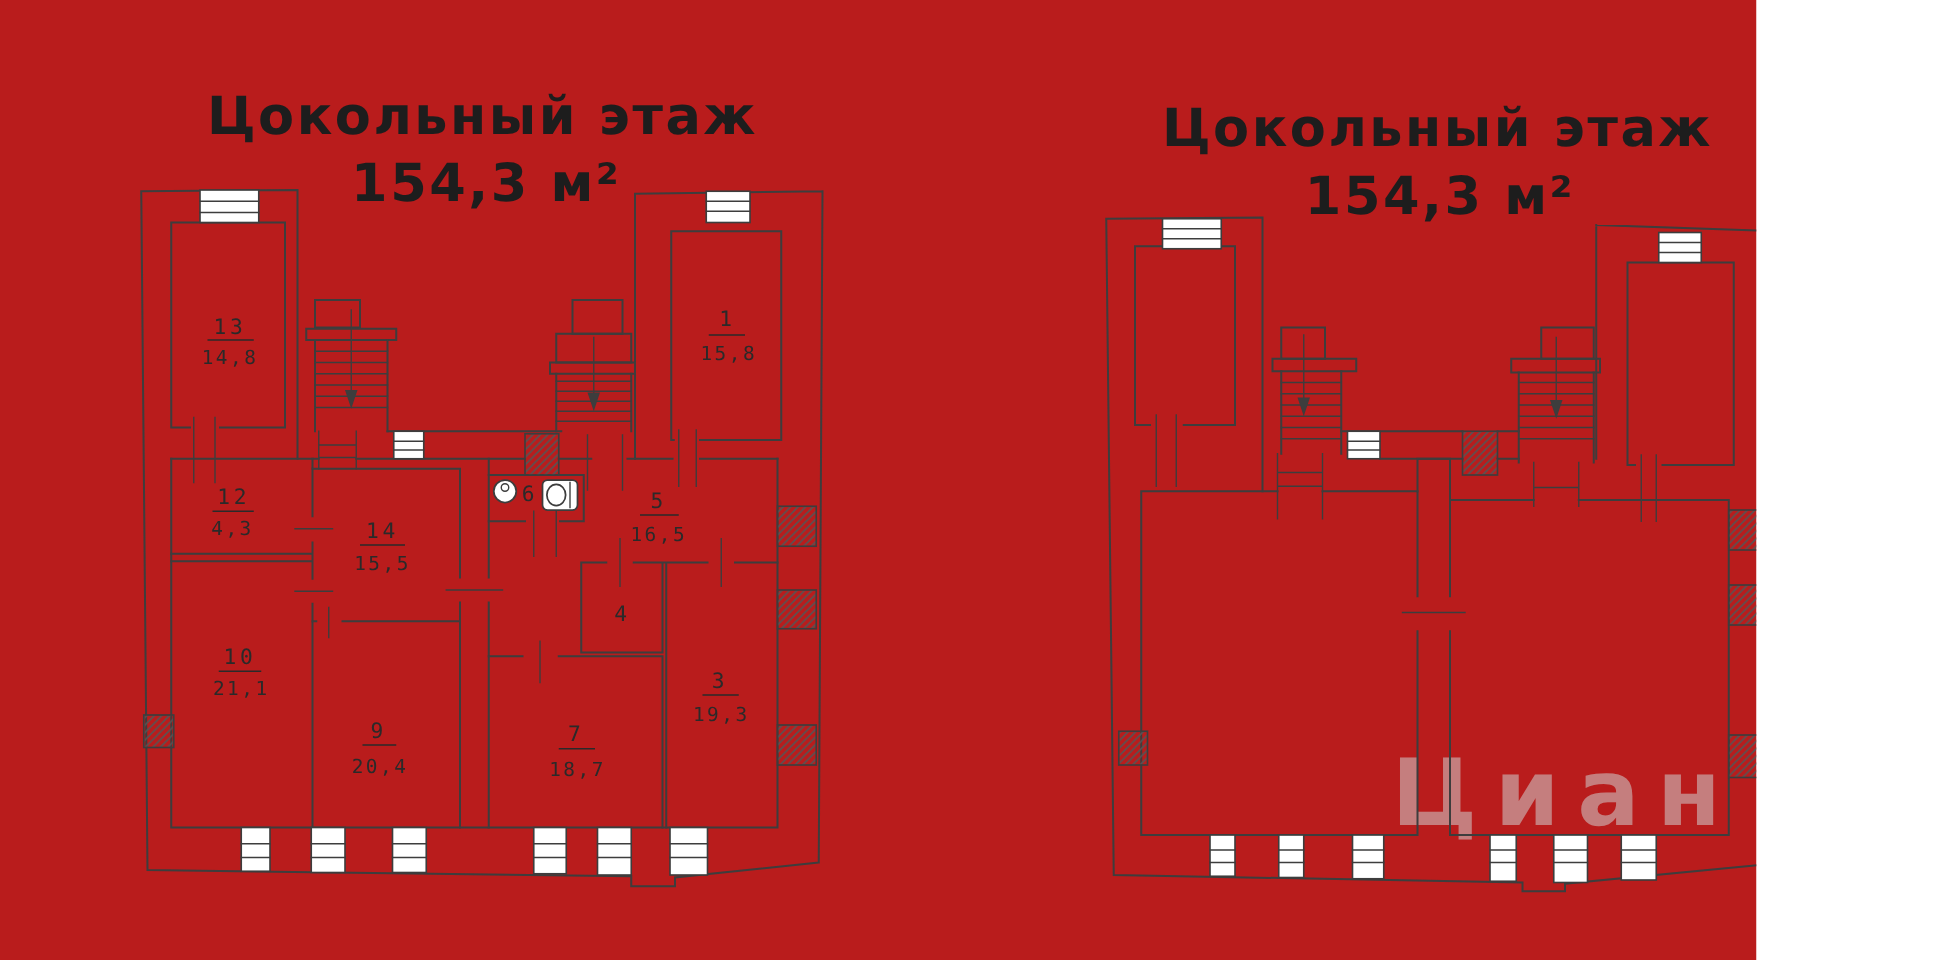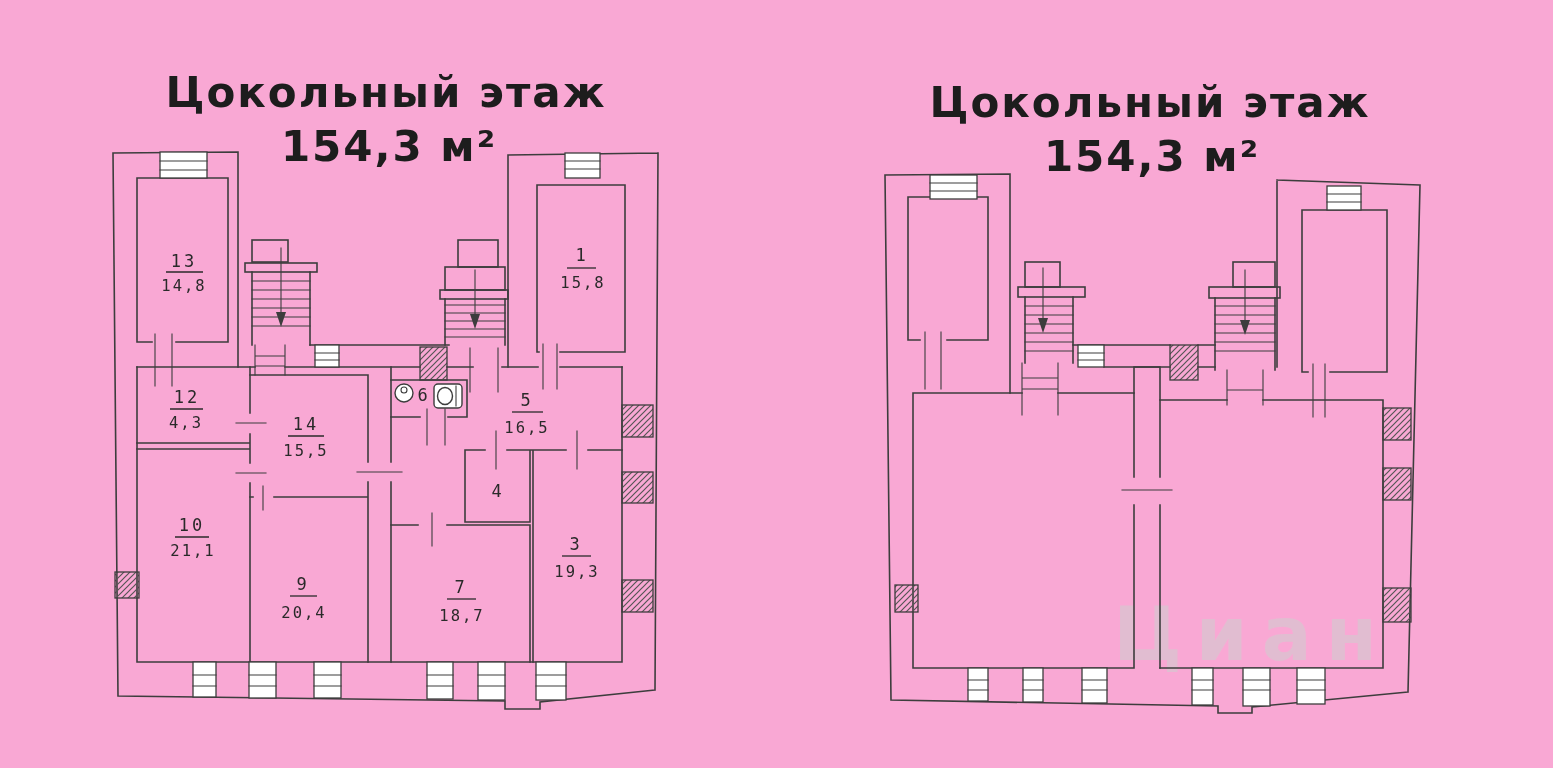--- a/index.html
+++ b/index.html
@@ -1,16 +1,16 @@
 <!DOCTYPE html>
 <html><head>
 <meta charset="utf-8">
 <style>
   html,body{margin:0;padding:0;background:#fff;}
-  .canvas{position:relative;width:1553px;height:768px;background:#f9a8d4;overflow:hidden;
+  .canvas{position:relative;width:1405px;height:768px;background:#b91c1c;overflow:hidden;
           font-family:"DejaVu Sans", sans-serif;text-decoration:underline;}
   svg text{text-anchor:middle;}
   .title{font-family:"DejaVu Sans", sans-serif;font-weight:bold;font-size:42px;
          letter-spacing:2px;fill:#1d1d1d;}
   .rnum{font-family:"DejaVu Sans Mono", monospace;font-size:17px;letter-spacing:3px;fill:#2a2a2a;}
   .rarea{font-family:"DejaVu Sans Mono", monospace;font-size:15.5px;letter-spacing:2px;fill:#2a2a2a;}
   .wall{stroke:#3d3d3d;stroke-width:1.6;fill:none;stroke-linecap:square;}
   .thin{stroke:#3d3d3d;stroke-width:1.1;fill:none;stroke-linecap:square;}
   .ul{stroke:#2a2a2a;stroke-width:1.3;}
   .winbox{fill:#ffffff;stroke:#3d3d3d;stroke-width:1.3;}

